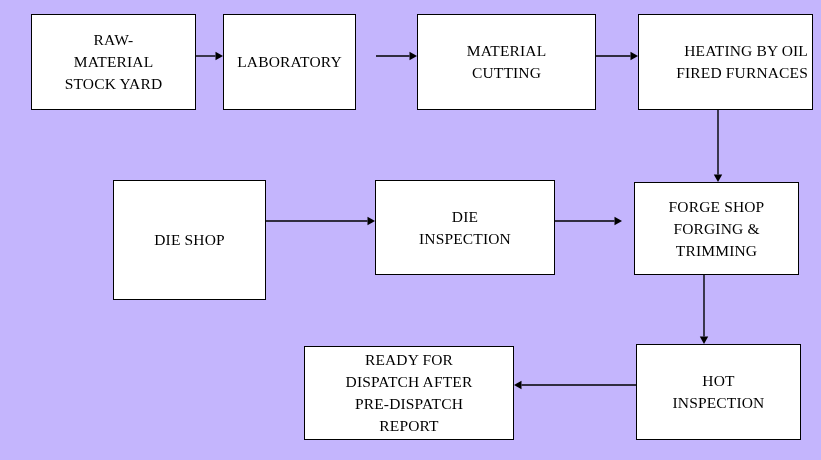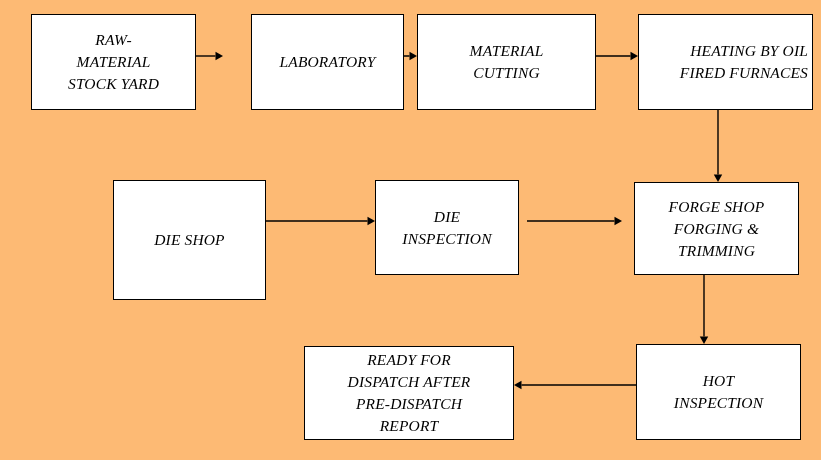--- a/index.html
+++ b/index.html
@@ -43,21 +43,21 @@
     z-index: 1;
   }
   .edge svg {
     display: block;
     overflow: visible;
   }
 </style>
 </head>
 <body>
 
-<div id="flowchart-canvas" style="background: #fdba74; font-style: italic;">
+<div id="flowchart-canvas" style="background: #c4b5fd;">
     <div class="edge" style="left: 188px; top: 48px; width: 43px; height: 16px;">
       <svg width="43" height="16">
         <line x1="8" y1="8" x2="27.5" y2="8" stroke="#000000" stroke-width="1.4"></line>
         <polygon points="35,8 27.5,3.8 27.5,12.2" fill="#000000"></polygon>
       </svg>
     </div>
     <div class="edge" style="left: 368px; top: 48px; width: 57px; height: 16px;">
       <svg width="57" height="16">
         <line x1="8" y1="8" x2="41.5" y2="8" stroke="#000000" stroke-width="1.4"></line>
         <polygon points="49,8 41.5,3.8 41.5,12.2" fill="#000000"></polygon>
@@ -97,35 +97,35 @@
       <svg width="138" height="16">
         <line x1="130" y1="8" x2="15.5" y2="8" stroke="#000000" stroke-width="1.4"></line>
         <polygon points="8,8 15.5,3.8 15.5,12.2" fill="#000000"></polygon>
       </svg>
     </div>
     <div class="node" style="left: 31px; top: 14px; width: 165px; height: 96px; border-color: rgb(0, 0, 0); color: rgb(0, 0, 0);">
       <span class="node-label">RAW-
 MATERIAL
 STOCK YARD</span>
     </div>
-    <div class="node" style="left: 223px; top: 14px; width: 153px; height: 96px; border-color: rgb(0, 0, 0); color: rgb(0, 0, 0); margin-left: 28px;">
+    <div class="node" style="left: 223px; top: 14px; width: 133px; height: 96px; border-color: rgb(0, 0, 0); color: rgb(0, 0, 0);">
       <span class="node-label">LABORATORY</span>
     </div>
     <div class="node" style="left: 417px; top: 14px; width: 179px; height: 96px; border-color: rgb(0, 0, 0); color: rgb(0, 0, 0);">
       <span class="node-label">MATERIAL
 CUTTING</span>
     </div>
     <div class="node" style="left: 638px; top: 14px; width: 175px; height: 96px; border-color: rgb(0, 0, 0); color: rgb(0, 0, 0); text-align: right;">
       <span class="node-label">HEATING BY OIL
 FIRED FURNACES</span>
     </div>
     <div class="node" style="left: 113px; top: 180px; width: 153px; height: 120px; border-color: rgb(0, 0, 0); color: rgb(0, 0, 0);">
       <span class="node-label">DIE SHOP</span>
     </div>
-    <div class="node" style="left: 375px; top: 180px; width: 144px; height: 95px; border-color: rgb(0, 0, 0); color: rgb(0, 0, 0);">
+    <div class="node" style="left: 375px; top: 180px; width: 180px; height: 95px; border-color: rgb(0, 0, 0); color: rgb(0, 0, 0);">
       <span class="node-label">DIE
 INSPECTION</span>
     </div>
     <div class="node" style="left: 622px; top: 182px; width: 165px; height: 93px; border-color: rgb(0, 0, 0); color: rgb(0, 0, 0); margin-left: 12px;">
       <span class="node-label">FORGE SHOP
 FORGING &amp;
 TRIMMING</span>
     </div>
     <div class="node" style="left: 304px; top: 346px; width: 210px; height: 94px; border-color: rgb(0, 0, 0); color: rgb(0, 0, 0);">
       <span class="node-label">READY FOR

